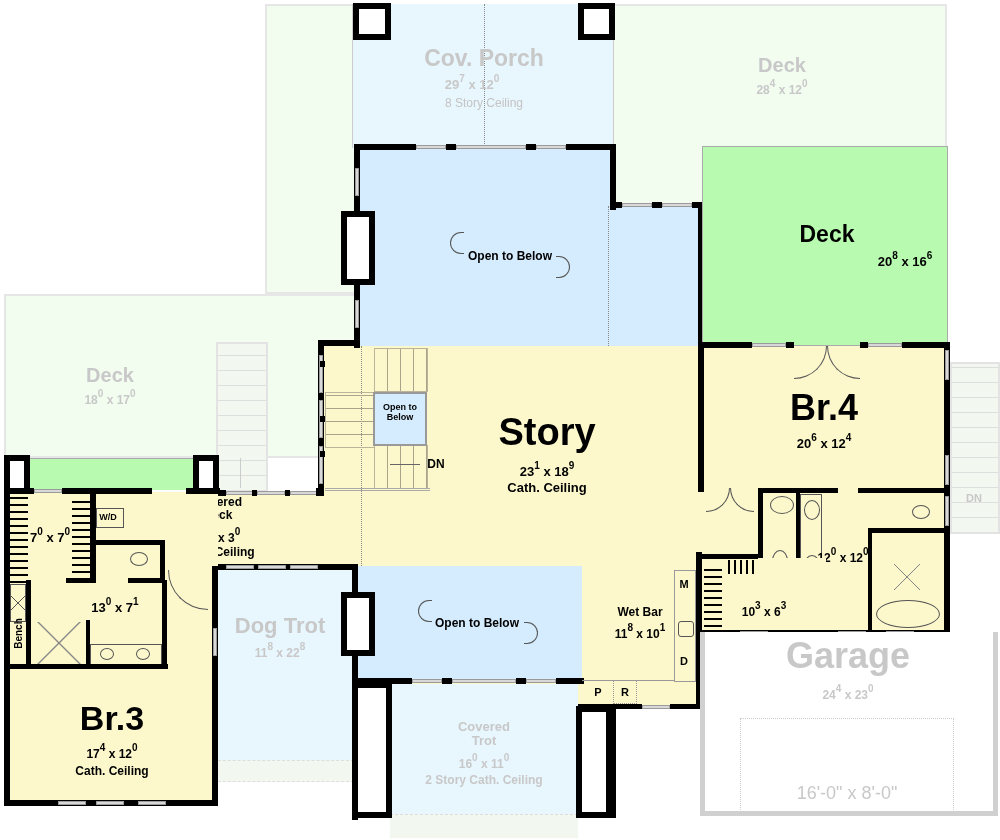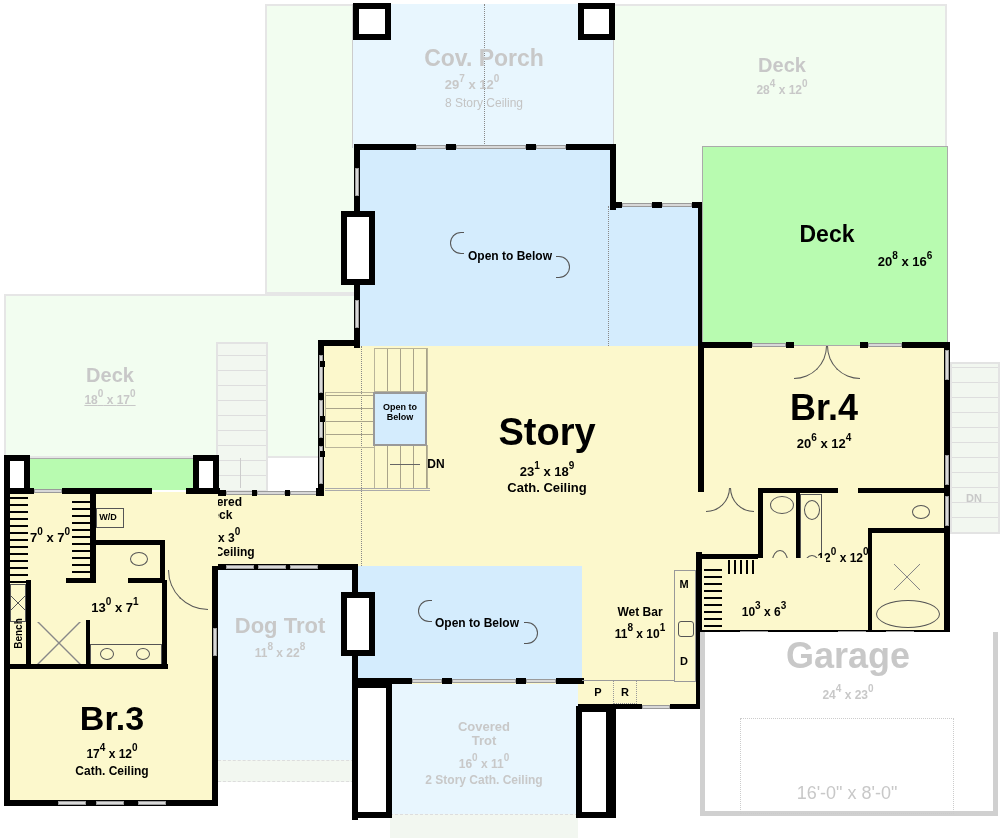--- a/index.html
+++ b/index.html
@@ -39,21 +39,21 @@
 <div class="region faded-deck" style="left:265px;top:4px;width:95px;height:290px;"></div>
 <div class="region faded-deck" style="left:4px;top:294px;width:356px;height:164px;border-top:2px solid #e6e6e6;"></div>
 <div class="region faded-deck" style="left:612px;top:4px;width:335px;height:340px;"></div>
 
 <div class="label faded" style="left:782px;top:54px;font-size:20px;">Deck</div>
 <div class="label faded dims" style="left:782px;top:80px;font-size:12px;">
   <span>28</span><sup>4</sup> x <span>12</span><sup>0</sup>
 </div>
 
 <div class="label faded" style="left:110px;top:364px;font-size:20px;">Deck</div>
-<div class="label faded dims" style="left:110px;top:390px;font-size:12px;text-decoration:underline;">
+<div class="label faded dims" style="left:110px;top:390px;font-size:12px;">
   <span>18</span><sup>0</sup> x <span>17</span><sup>0</sup>
 </div>
 
 <div class="faded-stairs" style="left:216px;top:342px;width:52px;height:150px;"></div>
 <div class="abs" style="left:240px;top:458px;width:1px;height:30px;background:#ccc;"></div>
 
 <div class="region cov-light" style="left:352px;top:4px;width:262px;height:144px;border-left:1px solid #ccc;border-right:1px solid #ccc;"></div>
 <div class="pillar" style="left:353px;top:3px;width:38px;height:37px;"></div>
 <div class="pillar" style="left:578px;top:3px;width:37px;height:37px;"></div>
 <div class="dash-v" style="left:484px;top:4px;height:830px;"></div>

